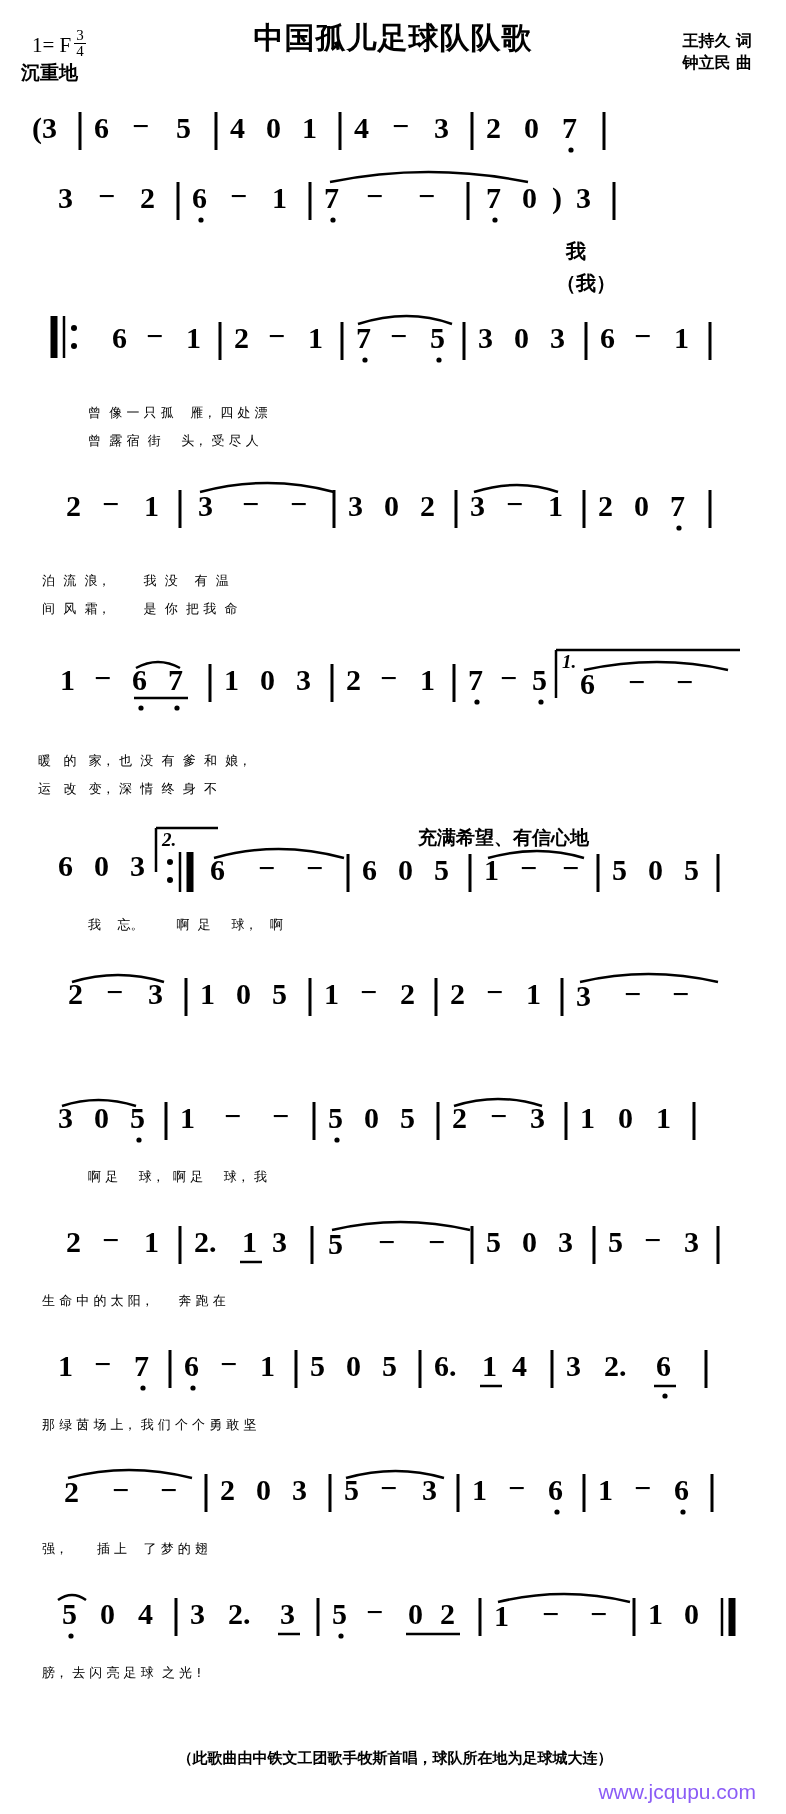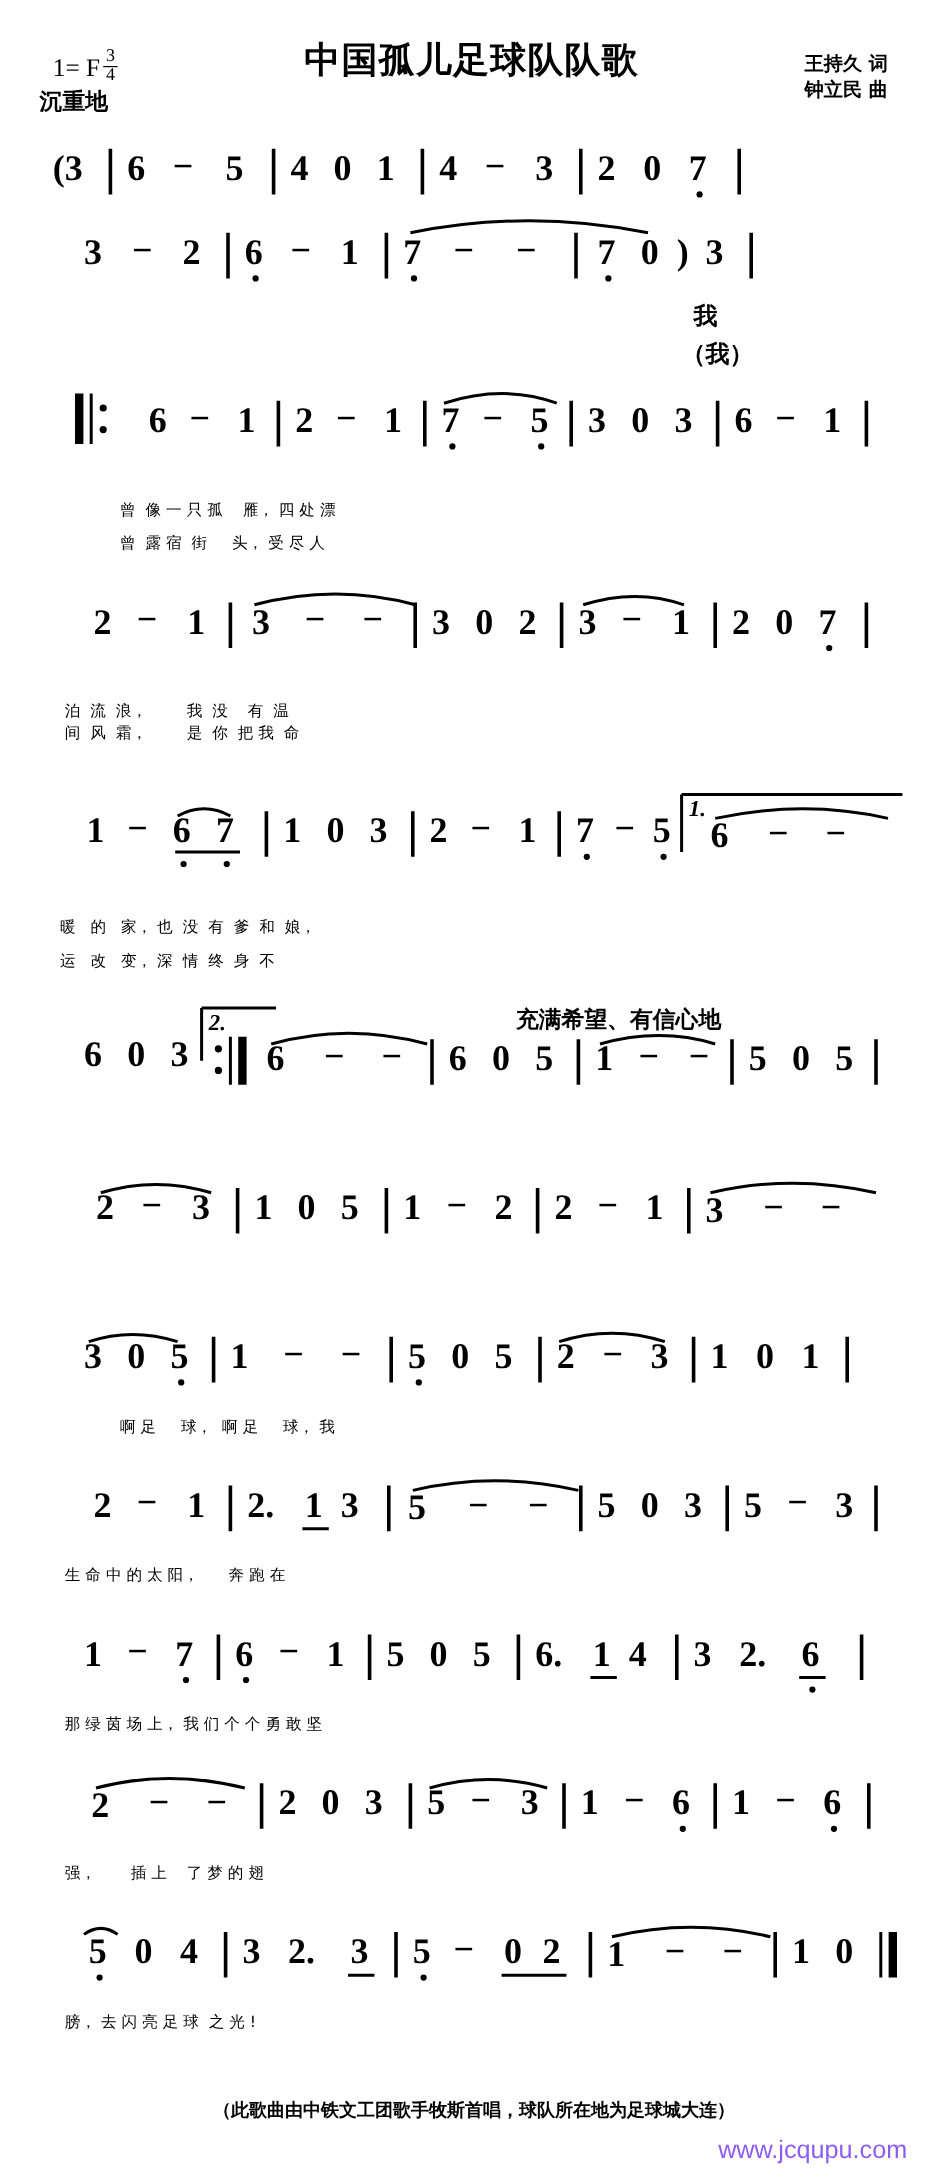--- a/index.html
+++ b/index.html
@@ -13,21 +13,21 @@
     font-family: "Liberation Serif", serif;
     color: #000000;
     position: relative;
     overflow: hidden;
   }
   .sheet {
     position: relative;
     width: 786px;
     height: 1814px;
     box-sizing: border-box;
-    padding: 16px;
+    padding: 4px;
   }
 
   
   .header {
     position: relative;
     height: 100px;
   }
   .key-sig {
     position: absolute;
     left: 28px;
@@ -233,21 +233,21 @@
       <text x="478" y="40" font-family="Liberation Serif, serif" font-size="30" font-weight="bold">−</text>
       <text x="520" y="42" font-family="Liberation Serif, serif" font-size="30" font-weight="bold">1</text>
       <line x1="556" y1="16" x2="556" y2="54" stroke="#000" stroke-width="3"></line>
       <text x="570" y="42" font-family="Liberation Serif, serif" font-size="30" font-weight="bold">2</text>
       <text x="606" y="42" font-family="Liberation Serif, serif" font-size="30" font-weight="bold">0</text>
       <text x="642" y="42" font-family="Liberation Serif, serif" font-size="30" font-weight="bold">7</text>
       <circle cx="651" cy="54" r="2.6" fill="#000"></circle>
       <line x1="682" y1="16" x2="682" y2="54" stroke="#000" stroke-width="3"></line>
     </svg>
     <div class="lyric" style="margin-left:14px; margin-top:-56px;">泊  流  浪，        我  没    有  温</div>
-    <div class="lyric" style="margin-left:14px; ">间  风  霜，        是  你  把 我  命</div>
+    <div class="lyric" style="margin-left:14px; margin-top:10px;">间  风  霜，        是  你  把 我  命</div>
   </div>
 
   <div class="system" style="height:158px; margin-top:18px;">
     <svg width="738" height="158" viewBox="0 0 738 158">
 
       <line x1="528" y1="8" x2="712" y2="8" stroke="#000" stroke-width="2.5"></line>
       <line x1="528" y1="8" x2="528" y2="56" stroke="#000" stroke-width="2.5"></line>
       <text x="534" y="26" font-family="Liberation Serif, serif" font-size="19" font-style="italic" font-weight="bold">1.</text>
 
       <text x="32" y="48" font-family="Liberation Serif, serif" font-size="30" font-weight="bold">1</text>
@@ -311,20 +311,21 @@
       <path d="M460 44 Q 510 30 556 44" stroke="#000" stroke-width="2.5" fill="none"></path>
       <text x="456" y="66" font-family="Liberation Serif, serif" font-size="30" font-weight="bold">1</text>
       <text x="492" y="64" font-family="Liberation Serif, serif" font-size="30" font-weight="bold">−</text>
       <text x="534" y="64" font-family="Liberation Serif, serif" font-size="30" font-weight="bold">−</text>
       <line x1="570" y1="40" x2="570" y2="78" stroke="#000" stroke-width="3"></line>
       <text x="584" y="66" font-family="Liberation Serif, serif" font-size="30" font-weight="bold">5</text>
       <text x="620" y="66" font-family="Liberation Serif, serif" font-size="30" font-weight="bold">0</text>
       <text x="656" y="66" font-family="Liberation Serif, serif" font-size="30" font-weight="bold">5</text>
       <line x1="690" y1="40" x2="690" y2="78" stroke="#000" stroke-width="3"></line>
     </svg>
+    <div class="lyric" style="margin-left:60px; margin-top:-32px;">我    忘。        啊  足     球，   啊</div>
   </div>
 
   <div class="system" style="height:110px; margin-top:14px;">
     <svg width="738" height="110" viewBox="0 0 738 110">
       <path d="M44 24 Q 90 10 136 24" stroke="#000" stroke-width="2.5" fill="none"></path>
       <text x="40" y="46" font-family="Liberation Serif, serif" font-size="30" font-weight="bold">2</text>
       <text x="78" y="44" font-family="Liberation Serif, serif" font-size="30" font-weight="bold">−</text>
       <text x="120" y="46" font-family="Liberation Serif, serif" font-size="30" font-weight="bold">3</text>
       <line x1="158" y1="20" x2="158" y2="58" stroke="#000" stroke-width="3"></line>
       <text x="172" y="46" font-family="Liberation Serif, serif" font-size="30" font-weight="bold">1</text>

